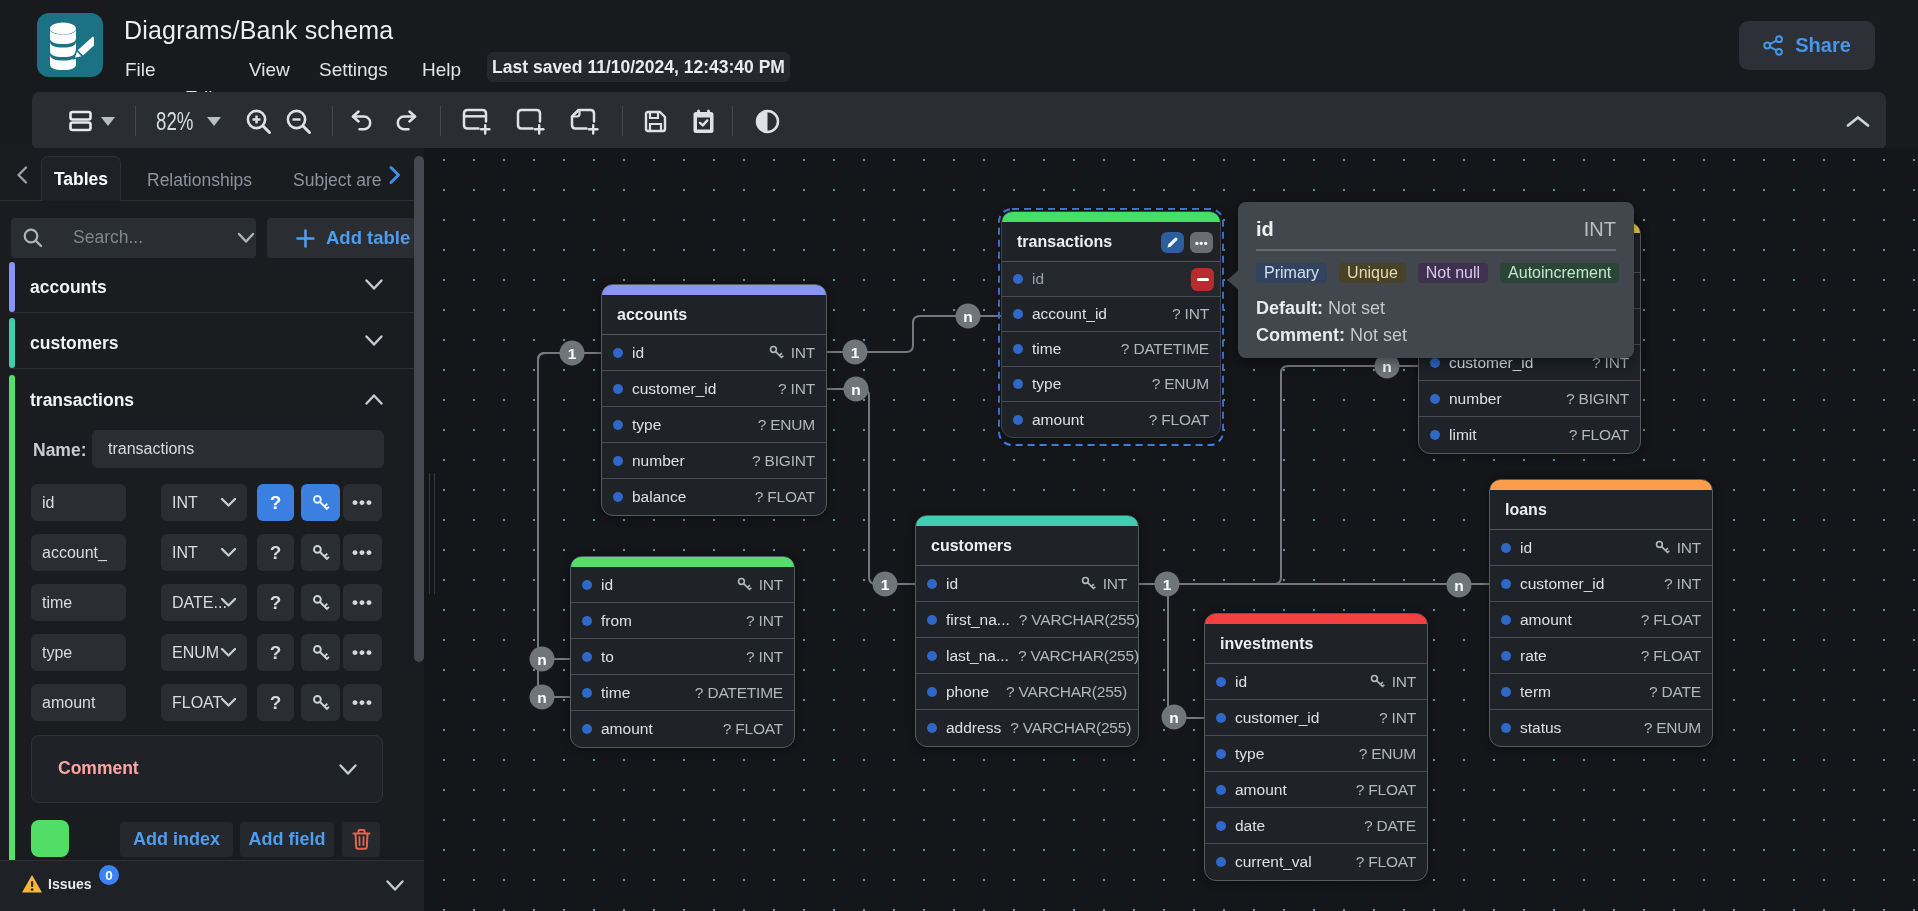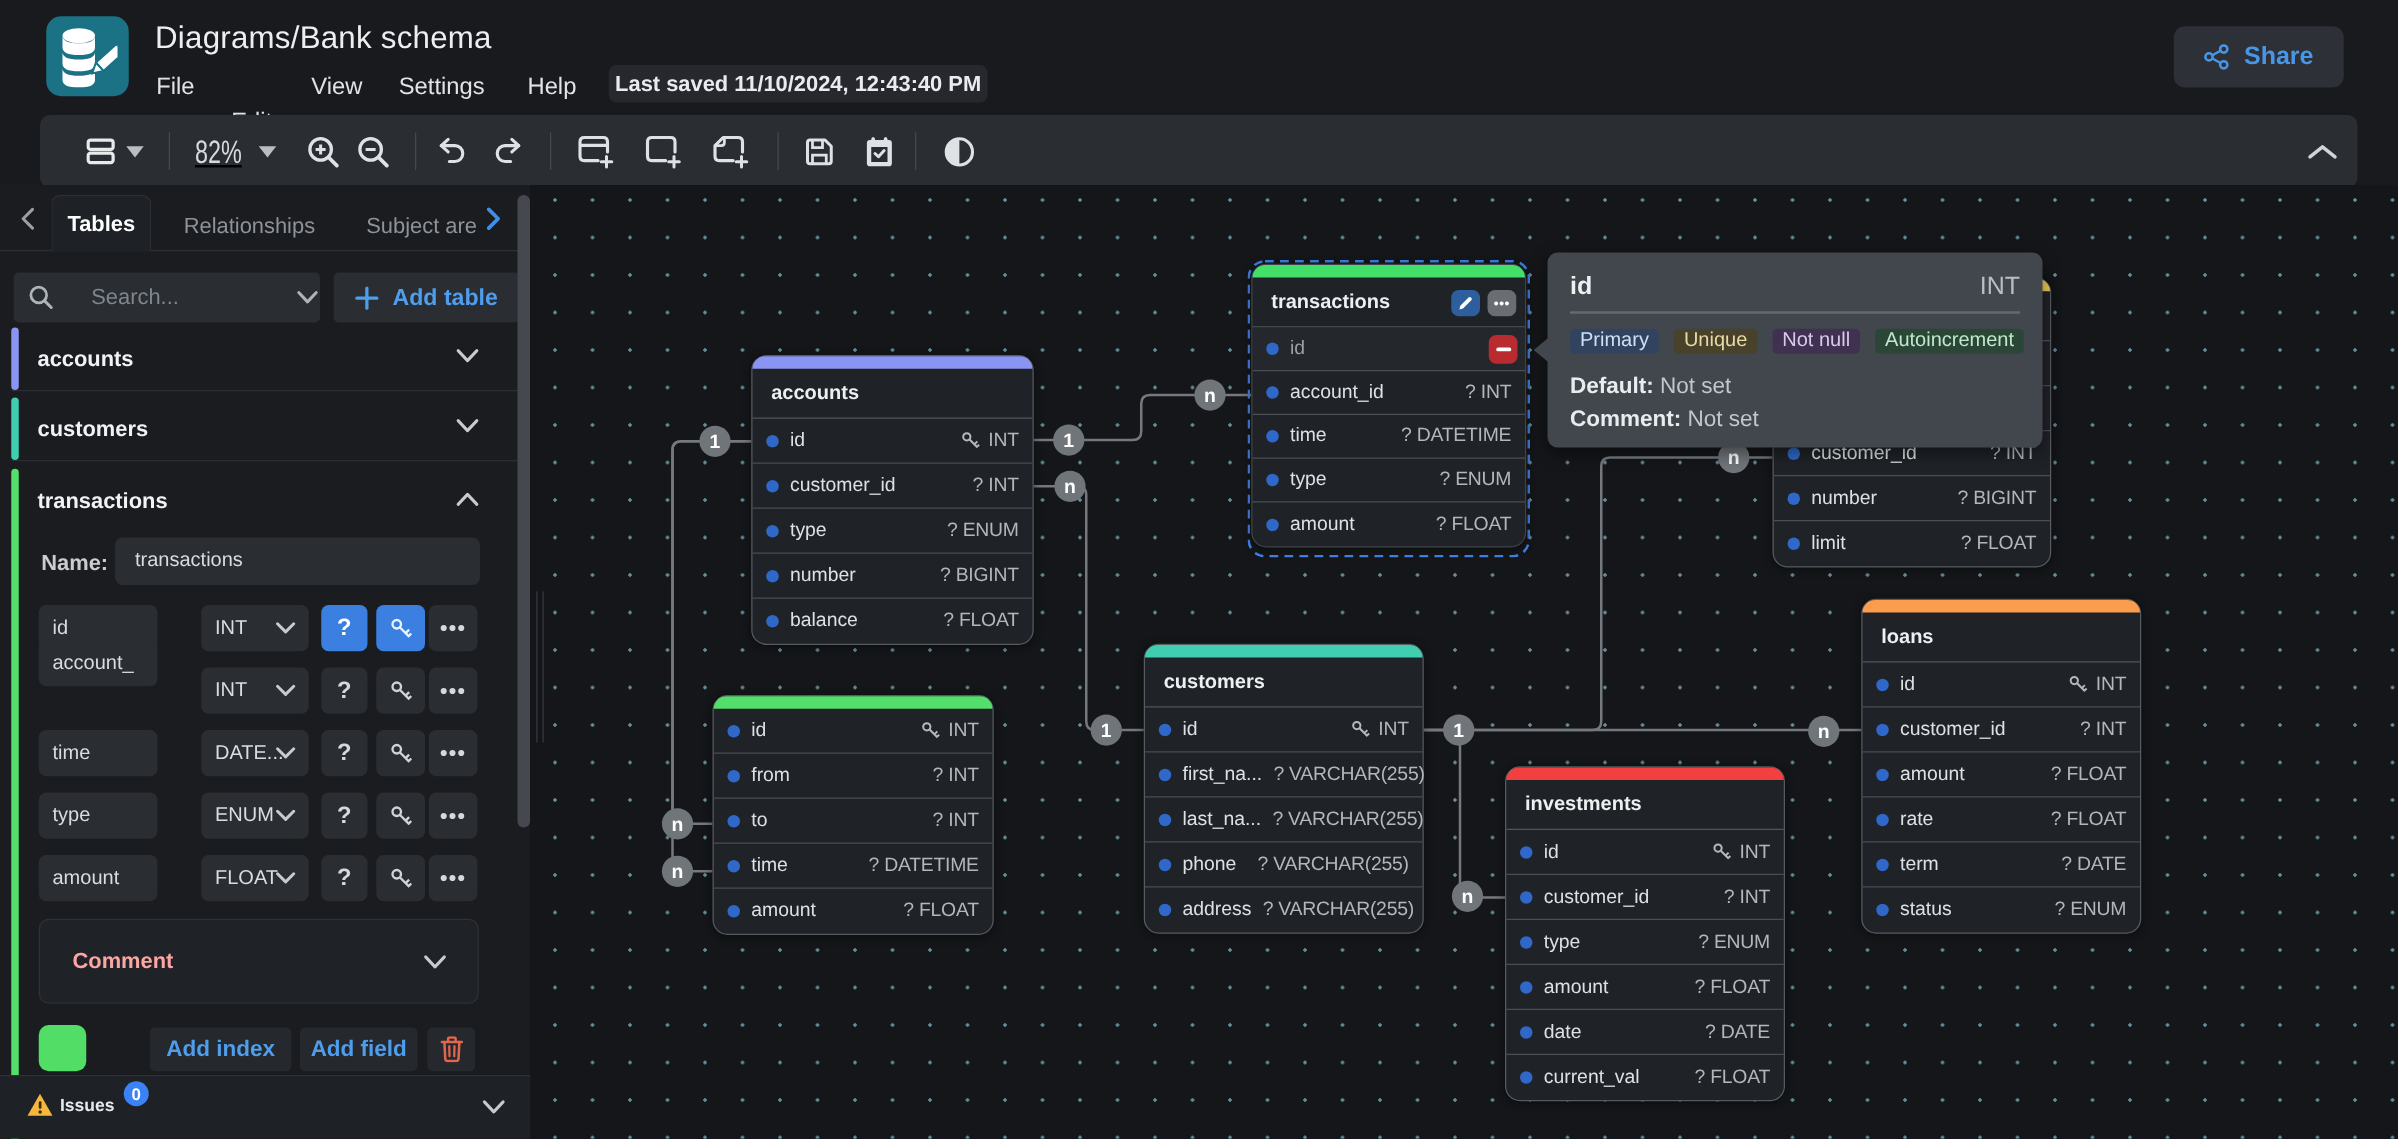--- a/index.html
+++ b/index.html
@@ -6,21 +6,21 @@
   html,body { width:1918px; height:911px; overflow:hidden; background:#141619; font-family:"Liberation Sans", sans-serif; }
   
   #header { position:absolute; left:0; top:0; width:1918px; height:148px; background:#191a1d; }
   #logo { position:absolute; left:37px; top:13px; width:66px; height:64px; border-radius:12px; background:#1b7285; }
   #title { position:absolute; left:124px; top:16px; font-size:25px; color:#eceef0; letter-spacing:0.2px; }
   .menuitem { position:absolute; top:59px; font-size:19px; color:#e0e3e6; }
   #lastsaved { position:absolute; left:487px; top:52px; width:303px; height:30px; background:#26282d; border-radius:6px; color:#e9ecef; font-size:17.5px; font-weight:bold; display:flex; align-items:center; justify-content:center; }
   #sharebtn { position:absolute; left:1739px; top:21px; width:136px; height:49px; background:#2d3036; border-radius:9px; display:flex; align-items:center; justify-content:center; gap:11px; color:#4796e8; font-size:20px; font-weight:bold; }
   
   #toolbar { position:absolute; left:32px; top:92px; width:1854px; height:58px; background:#2a2e33; border-radius:8px; }
-  .tb { position:absolute; top:0; height:58px; display:flex; align-items:center;text-decoration:underline; }
+  .tb { position:absolute; top:0; height:58px; display:flex; align-items:center; }
   .tbdiv { position:absolute; top:14px; width:1px; height:30px; background:#45494f; }
   .caret { width:0; height:0; border-left:7px solid transparent; border-right:7px solid transparent; border-top:9px solid #b9bec4; }
   
   #sidebar { position:absolute; left:0; top:148px; width:424px; height:712px; background:#1a1c20; }
   #tabsrow { position:absolute; left:0; top:0; width:424px; height:53px; border-bottom:1px solid #2c2f34; }
   #tabactive { position:absolute; left:41px; top:8px; width:80px; height:45px; background:#1e2126; border:1px solid #2c2f34; border-bottom:none; border-radius:7px 7px 0 0; display:flex; align-items:center; justify-content:center; color:#fff; font-weight:bold; font-size:17.5px; }
   .tabtxt { position:absolute; top:22px; font-size:17.5px; color:#8d939a; }
   .inbox { background:#2a2d32; border-radius:4px; position:absolute; }
   .fieldin { background:#2a2d32; border-radius:6px; position:absolute; display:flex; align-items:center; padding:0 11px; font-size:16px; color:#d9dce0; }
   .btnsq { background:#2a2d32; border-radius:6px; position:absolute; display:flex; align-items:center; justify-content:center; }
@@ -181,21 +181,21 @@
   <div class="inbox" style="left:11px; top:70px; width:245px; height:40px;">
     <svg style="position:absolute; left:11px; top:9px;" width="22" height="22" viewBox="0 0 22 22">
       <circle cx="9" cy="9" r="6.3" fill="none" stroke="#aeb4ba" stroke-width="2.2"></circle>
       <line x1="13.7" y1="13.7" x2="19" y2="19" stroke="#aeb4ba" stroke-width="2.4" stroke-linecap="round"></line>
     </svg>
     <span style="position:absolute; left:62px; top:9px; font-size:17.5px; color:#7f868d;">Search...</span>
     <svg style="position:absolute; left:226px; top:14px;" width="18" height="12" viewBox="0 0 18 12">
         <path d="M 2,2 L 9,9.5 L 16,2" class="chev" style="stroke:#aeb4ba;"></path>
       </svg>
   </div>
-  <div class="inbox" style="left:267px; top:70px; width:149px; height:40px; display:flex; align-items:center; gap:11px; padding-left:17px; color:#4f9ded; font-size:18.5px; font-weight:bold;">
+  <div class="inbox" style="left:267px; top:70px; width:149px; height:40px; display:flex; align-items:center; gap:11px; padding-left:29px; color:#4f9ded; font-size:18.5px; font-weight:bold;">
     <svg width="19" height="19" viewBox="0 0 19 19">
         <line x1="9.5" y1="1.5" x2="9.5" y2="17.5" stroke="#4f9ded" stroke-width="2.6" stroke-linecap="round"></line>
         <line x1="1.5" y1="9.5" x2="17.5" y2="9.5" stroke="#4f9ded" stroke-width="2.6" stroke-linecap="round"></line>
       </svg>
     <span>Add table</span>
   </div>
 
   <div class="strip" style="top:114px; height:50px; background:#8a94f2;"></div>
   <div class="acctitle" style="top:129px;">accounts</div>
   <svg style="position:absolute; left:364px; top:130px;" width="20" height="14" viewBox="0 0 20 14">
@@ -227,21 +227,21 @@
   <div class="btnsq" style="left:301px; top:336px; width:39px; height:37px; background:#3b7fe0;">
       <svg width="20" height="20" viewBox="0 0 20 20">
         <g stroke="#eaf2fc" stroke-width="1.9" fill="none">
           <circle cx="6.4" cy="6.4" r="3.4"></circle>
           <path d="M 9,9 L 16.5,16.5 M 13.5,13.5 L 16.3,10.7 M 15.9,15.9 L 18,13.8"></path>
         </g>
       </svg>
     </div>
   <div class="btnsq" style="left:343px; top:336px; width:39px; height:37px; background:#2a2d32; color:#d5d9dd; font-size:17px; font-weight:bold; letter-spacing:1px;">•••</div>
 
-  <div class="fieldin" style="left:31px; top:364px; width:95px; height:37px;">account_</div>
+  <div class="fieldin" style="left:31px; top:386px; width:95px; height:37px;">account_</div>
   <div class="fieldin" style="left:161px; top:386px; width:86px; height:37px;">INT<svg style="position:absolute; right:10px; top:13px;" width="17" height="11" viewBox="0 0 17 11">
         <path d="M 2,2 L 8.5,8.5 L 15,2" class="chev"></path>
       </svg></div>
   <div class="btnsq" style="left:257px; top:386px; width:37px; height:37px; background:#2a2d32; color:#d5d9dd; font-size:19px; font-weight:bold;">?</div>
   <div class="btnsq" style="left:301px; top:386px; width:39px; height:37px; background:#2a2d32;">
       <svg width="20" height="20" viewBox="0 0 20 20">
         <g stroke="#cfd4d9" stroke-width="1.9" fill="none">
           <circle cx="6.4" cy="6.4" r="3.4"></circle>
           <path d="M 9,9 L 16.5,16.5 M 13.5,13.5 L 16.3,10.7 M 15.9,15.9 L 18,13.8"></path>
         </g>

